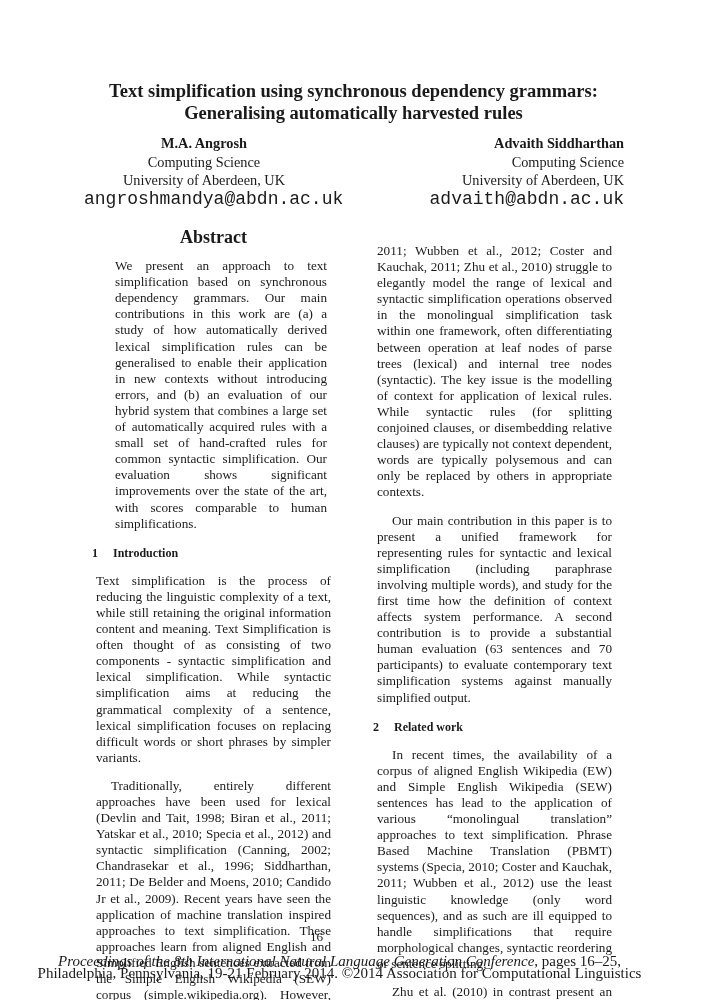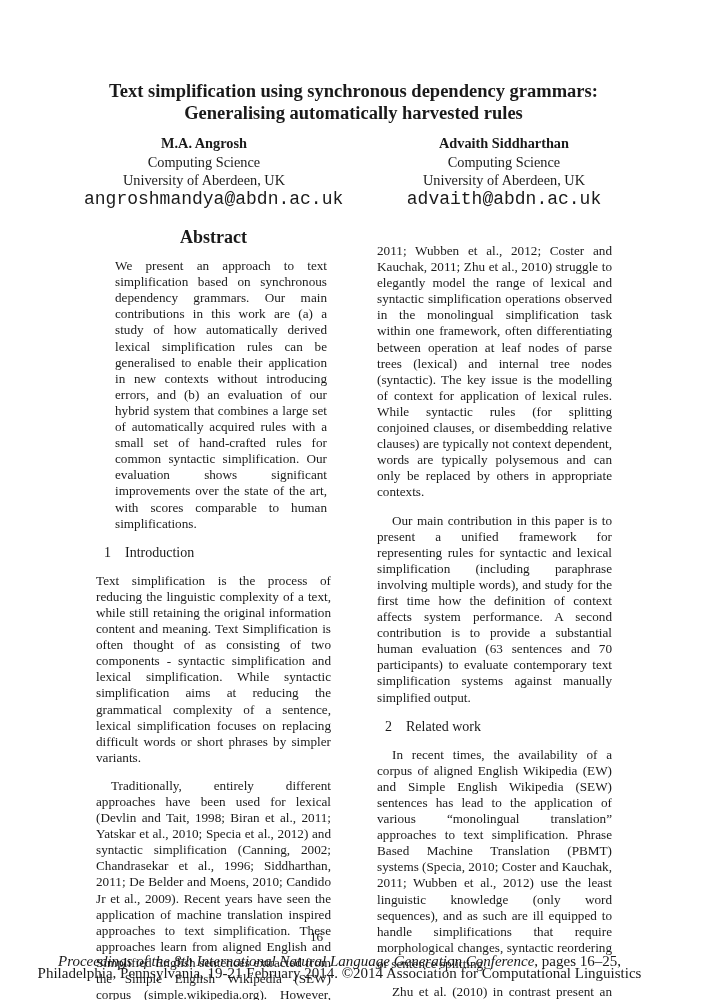--- a/index.html
+++ b/index.html
@@ -3,29 +3,29 @@
 <meta charset="utf-8">
 <style>
   html, body { margin: 0; padding: 0; background: #ffffff; }
   body { width: 707px; height: 1000px; position: relative; overflow: hidden;
          font-family: "Liberation Serif", "DejaVu Serif", serif; color: #1a1a1a; }
   .title { position: absolute; top: 80px; left: 0; width: 707px; text-align: center;
            font-weight: bold; font-size: 18.5px; line-height: 22px; }
   .authors { position: absolute; top: 134px; left: 84px; width: 540px; display: flex; justify-content: space-between; }
   .author { text-align: center; font-size: 14.3px; line-height: 18.5px; }
   .author.a1 { width: 240px; margin-left: 0; }
-  .author.a2 { width: 240px; }
+  .author.a2 { width: 240px; text-align: right; }
   .author .name { font-weight: bold; }
   .author .email { font-family: "Liberation Mono", "DejaVu Sans Mono", monospace; font-size: 18px; }
   .col { position: absolute; width: 259px; font-size: 13.2px; line-height: 16.1px; text-align: justify; }
   .col-left { left: 84px; top: 229px; }
   .col-right { left: 365px; top: 231px; }
   .abs-head { text-align: center; font-weight: bold; font-size: 18px; margin-bottom: 13px; }
   .abstract { margin: 0 16px 0 31px; hyphens: manual; }
-  .sec-head { font-weight: normal; font-size: 14px; margin: 13px 0 10px 20px; }
+  .sec-head { font-weight: bold; font-size: 12px; margin: 13px 0 10px 8px; }
   .sec-head .num { display: inline-block; width: 21px; }
   p { margin: 12px; }
   p.indent { text-indent: 15px; }
   .pagenum { position: absolute; top: 929px; left: 0; width: 633px; text-align: center; font-size: 13.2px; }
   .footer { position: absolute; top: 955px; left: 0; width: 679px; text-align: center; font-size: 15px; line-height: 12px; }
   .footer .it { font-style: italic; }
 </style>
 </head>
 <body>
 

